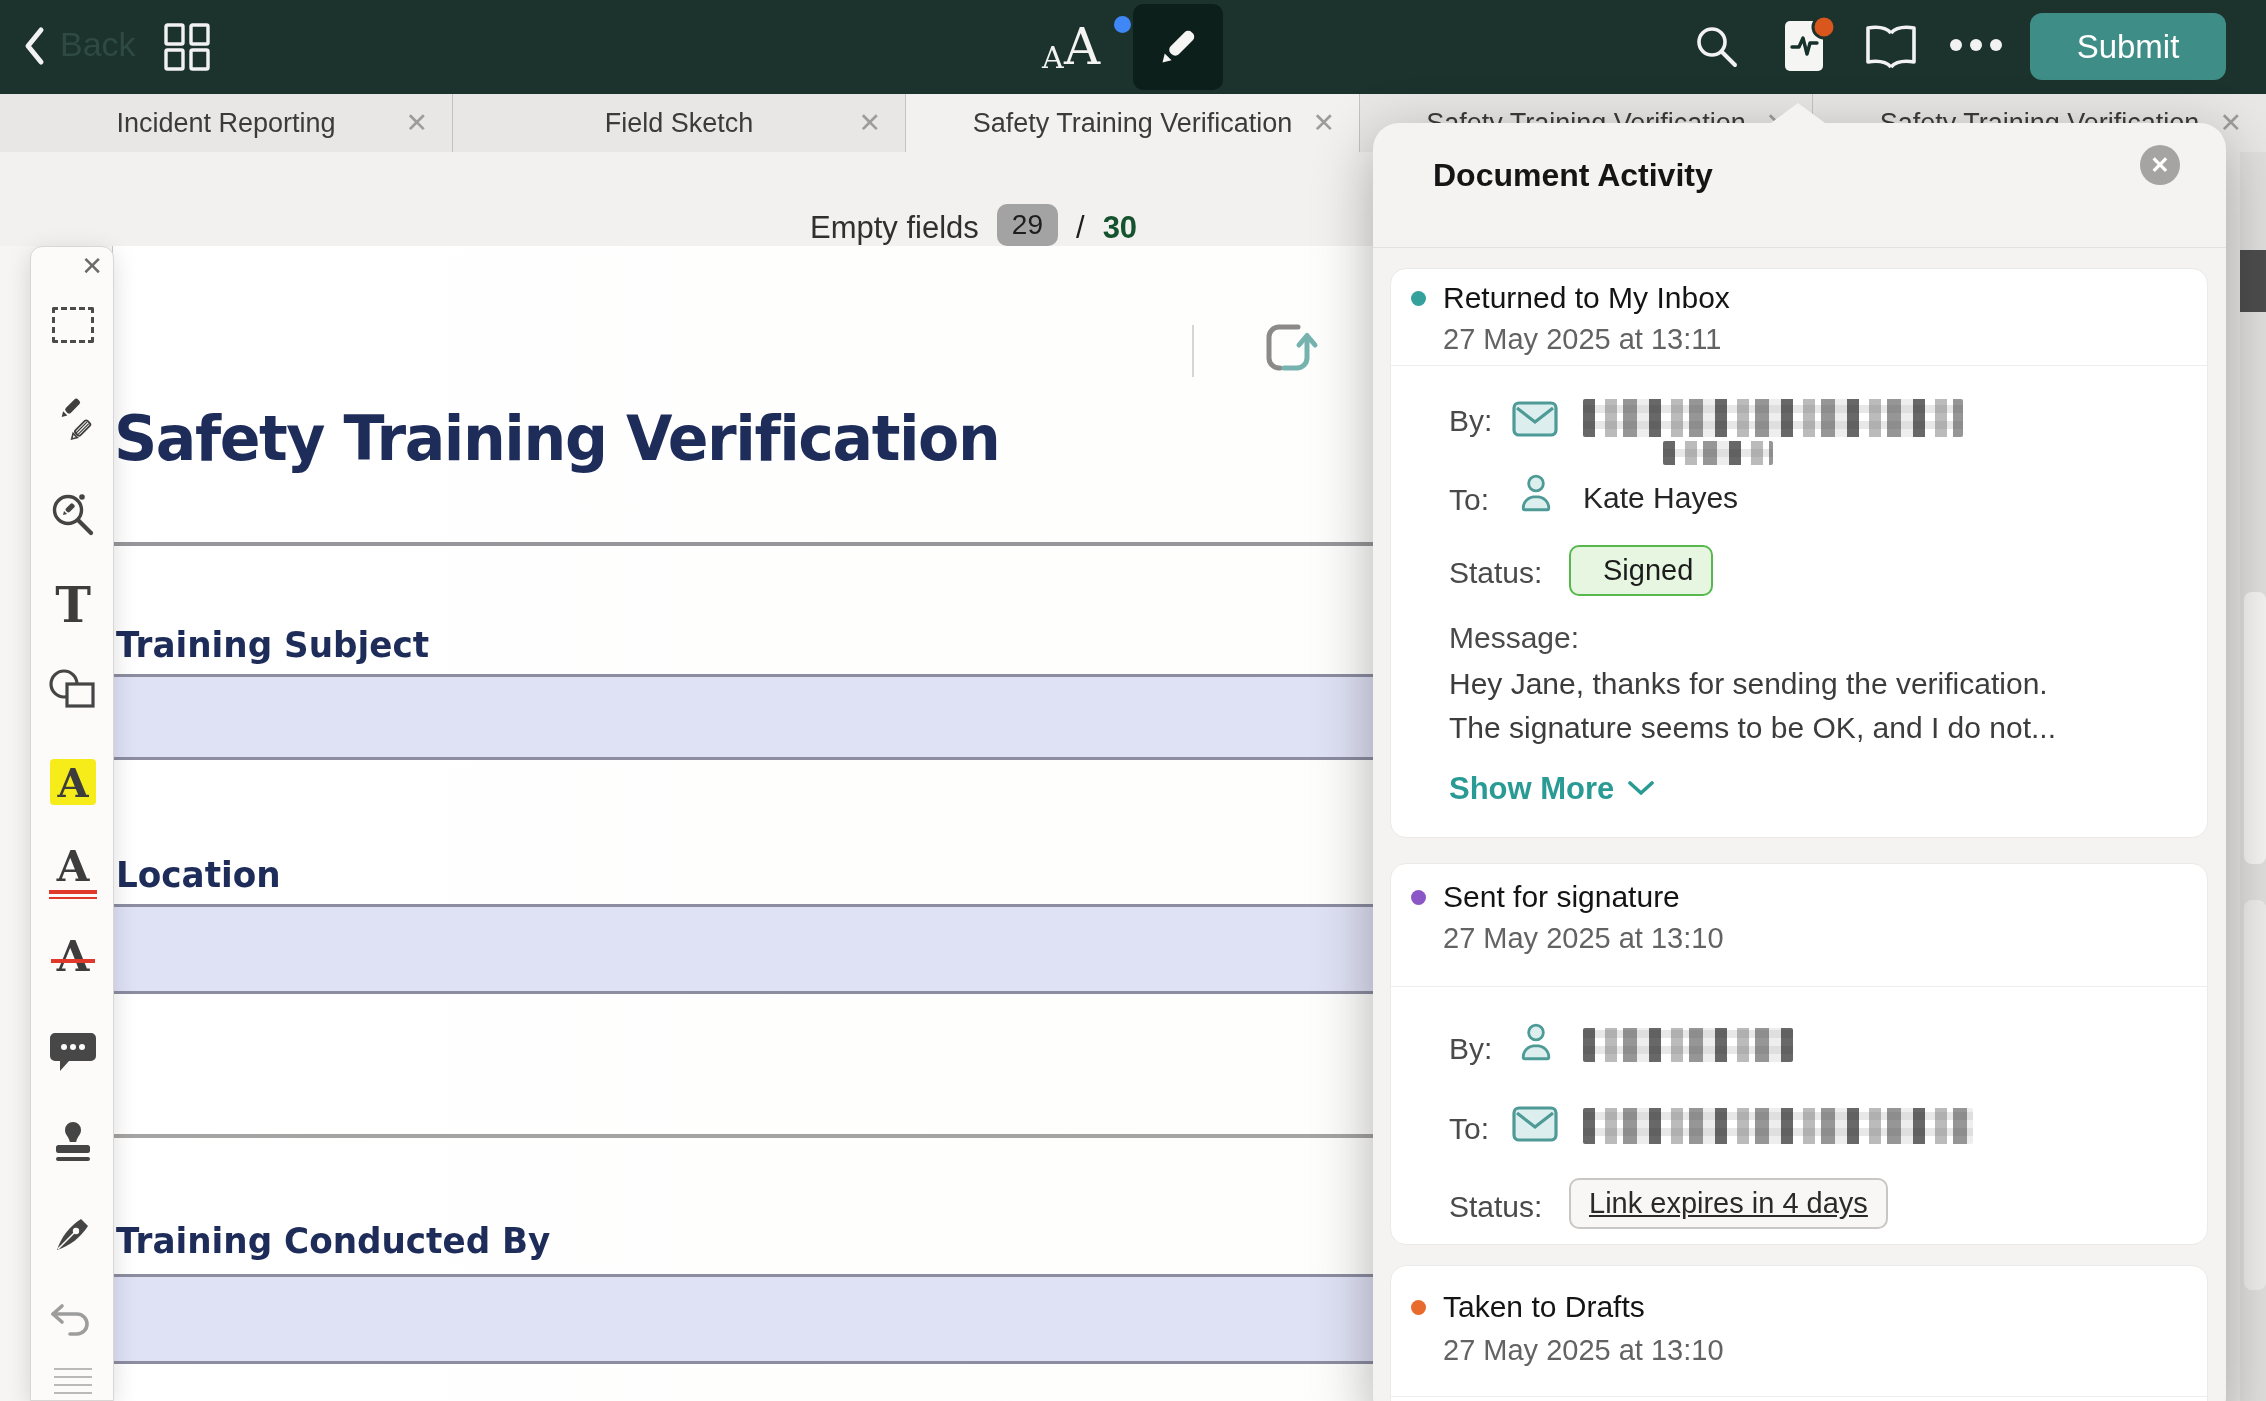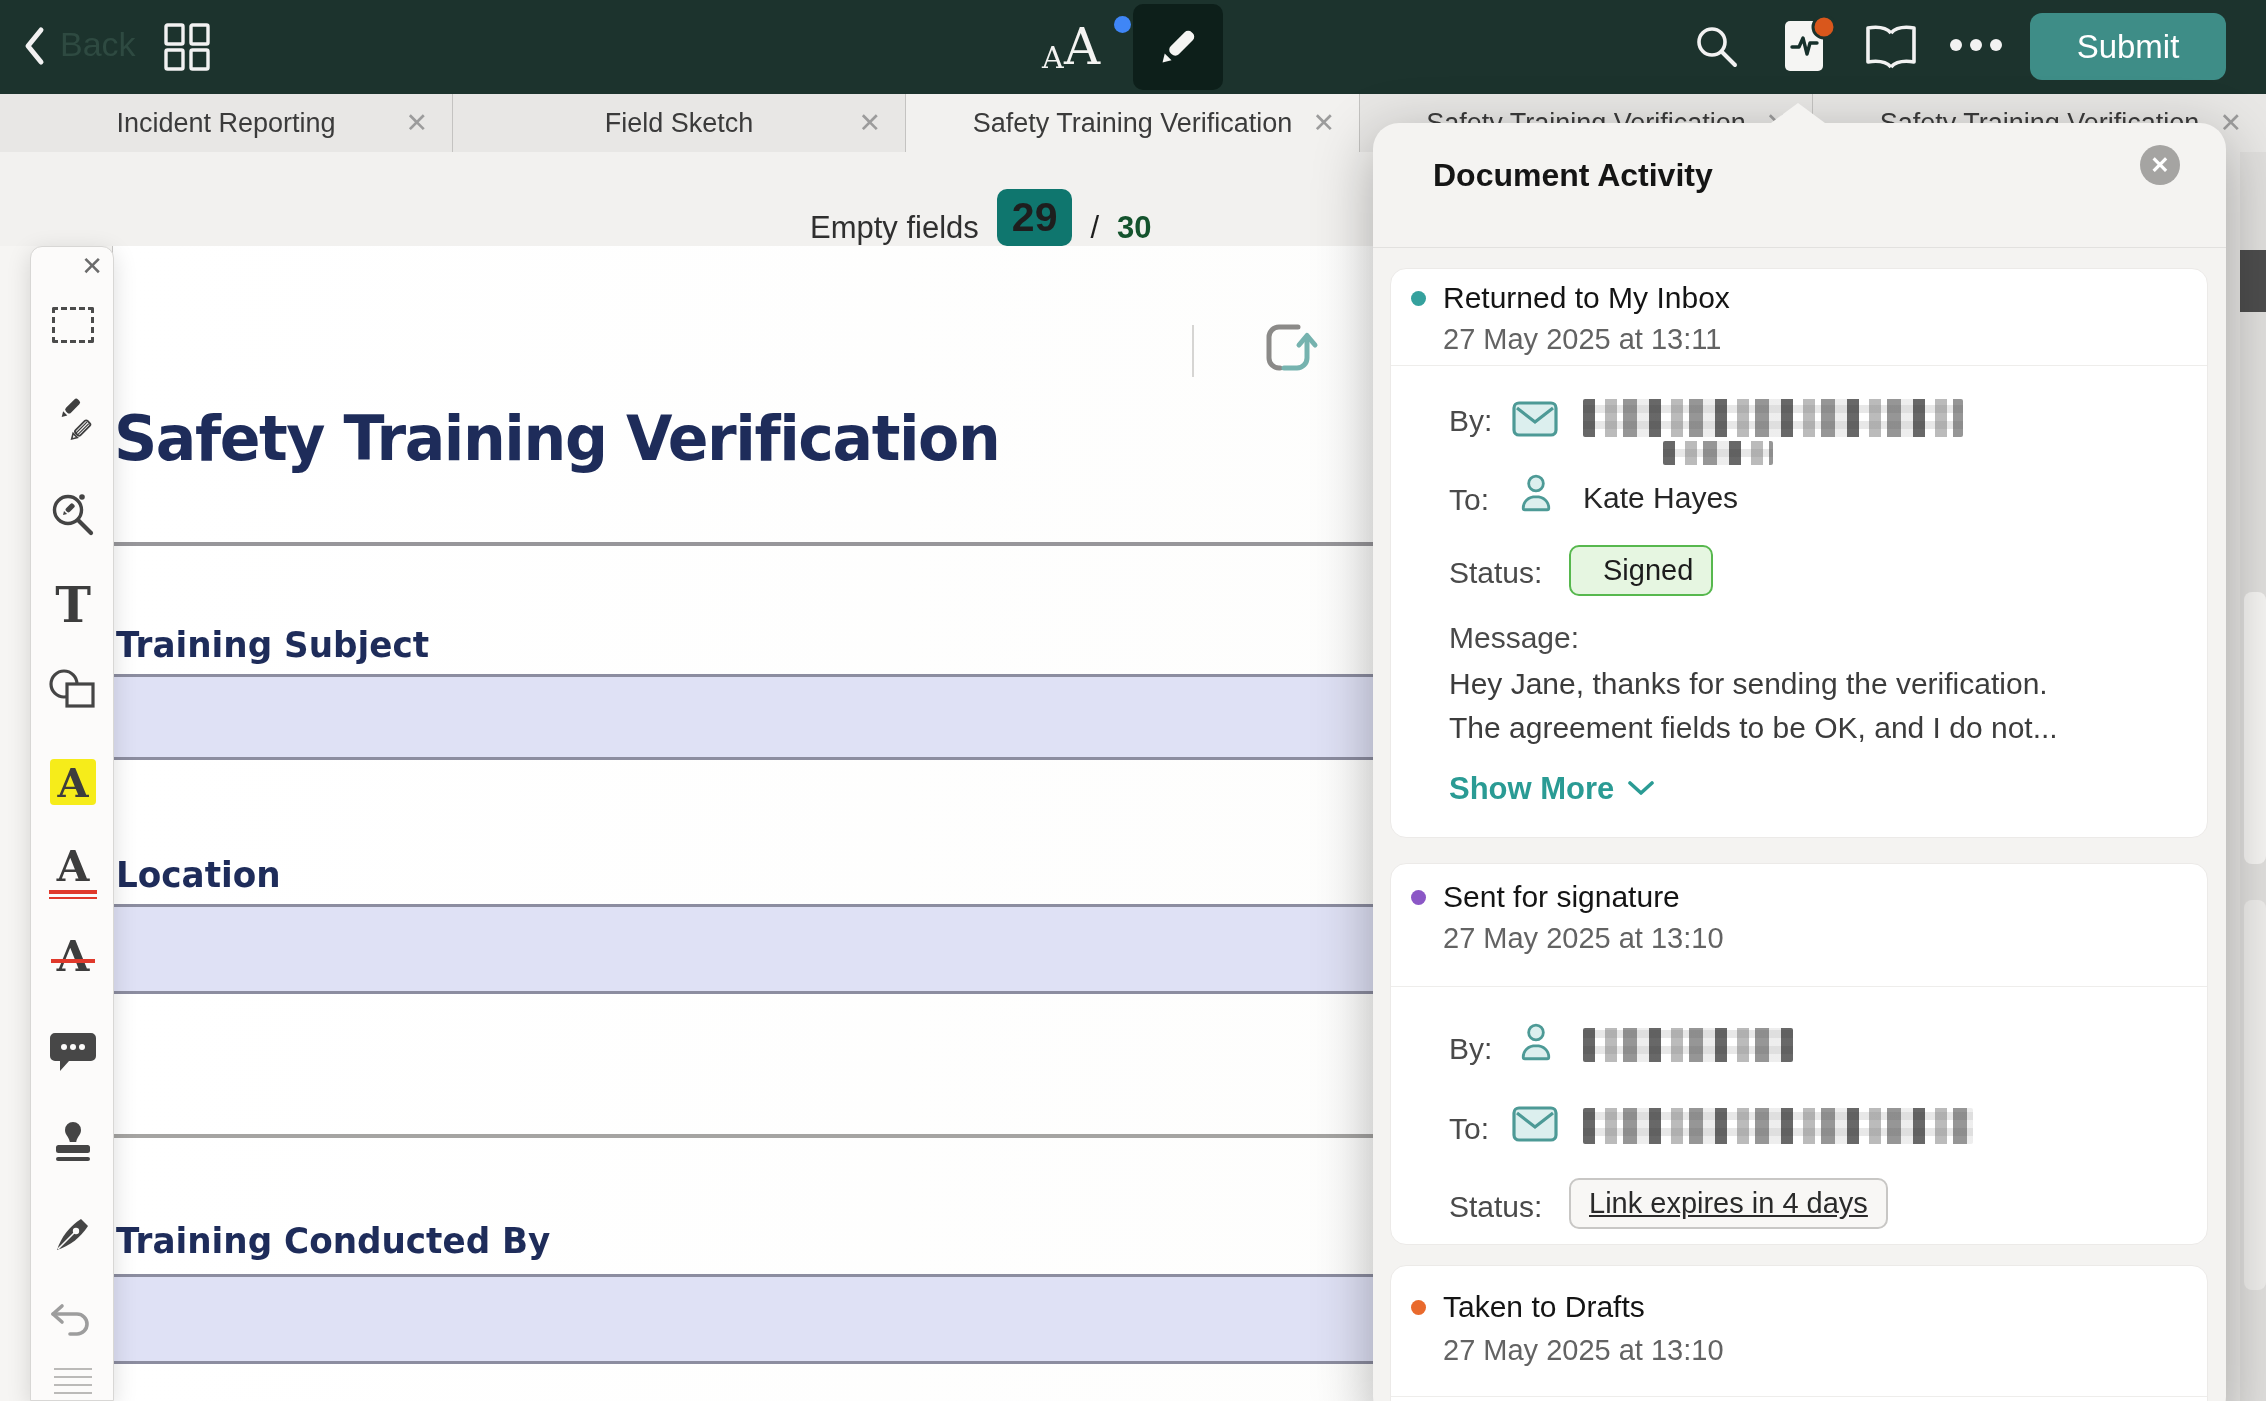--- a/index.html
+++ b/index.html
@@ -34,22 +34,22 @@
          border-right:1px solid #c4c3c1; display:flex; align-items:center;
          justify-content:center; }
   .tab.active { background:#f2f1ef; }
   .tab-label { font-size:27px; color:#3b3b3b; white-space:nowrap; }
   .tab-close { position:absolute; right:24px; top:13px; font-size:27px; color:#9c9c9c; }
 
   
   .doctoolbar { left:0; top:152px; width:2266px; height:94px; background:#f2f1ef; z-index:1; }
   .emptyfields { left:810px; top:0; height:94px; display:flex; align-items:flex-end; gap:18px; }
   .ef-label { font-size:31px; color:#2f2f2f; }
-  .ef-badge { background:#0f766e; border-radius:10px; padding:5px 15px; font-size:41px;
-              font-weight:bold; color:#1e1e1e; }
+  .ef-badge { background:#a3a3a3; border-radius:10px; padding:5px 15px; font-size:28px;
+              font-weight:normal; color:#1e1e1e; }
   .ef-sep { font-size:31px; color:#1e1e1e; }
   .ef-total { font-size:31px; font-weight:bold; color:#14532d; }
   .vdiv { left:1192px; top:173px; width:2px; height:52px; background:#d6d5d3; }
   .export-btn { left:1258px; top:166px; }
 
   
   .docarea { left:0; top:246px; width:2266px; height:1155px; background:#f6f5f3; z-index:0; }
   .page { position:absolute; left:112px; top:0; right:0; bottom:0;
           background:linear-gradient(90deg,#ffffff 0%,#fdfdfc 72%,#efeeec 100%);
           border-left:1px solid #c9c8c6; }
@@ -378,21 +378,21 @@
         <path d="M12 14.5 c-4.4 0 -7.3 2.8 -7.3 6.6 0 .5 .4 .9 .9 .9 h12.8 c.5 0 .9 -.4 .9 -.9 0 -3.8 -2.9 -6.6 -7.3 -6.6 z" fill="#dcefee" stroke="#4d9a96" stroke-width="1.6"></path>
       </svg>
     </div>
     <div class="c-val" style="left:192px; top:212px;">Kate Hayes</div>
 
     <div class="c-lab" style="top:287px;">Status:</div>
     <div class="badge badge-green" style="left:178px; top:276px;padding-left:32px;">Signed</div>
 
     <div class="c-lab" style="top:352px;">Message:</div>
     <div class="msg" style="top:398px;">Hey Jane, thanks for sending the verification.</div>
-    <div class="msg" style="top:442px;">The agreement fields to be OK, and I do not...</div>
+    <div class="msg" style="top:442px;">The signature seems to be OK, and I do not...</div>
 
     <div class="showmore" style="top:502px;">
       <span>Show More</span>
       <svg width="26" height="16" viewBox="0 0 26 16">
         <polyline points="2,2 13,12 24,2" fill="none" stroke="#2a9b94" stroke-width="3.6" stroke-linecap="round" stroke-linejoin="round"></polyline>
       </svg>
     </div>
   </div>
 
   <div class="card card2">

